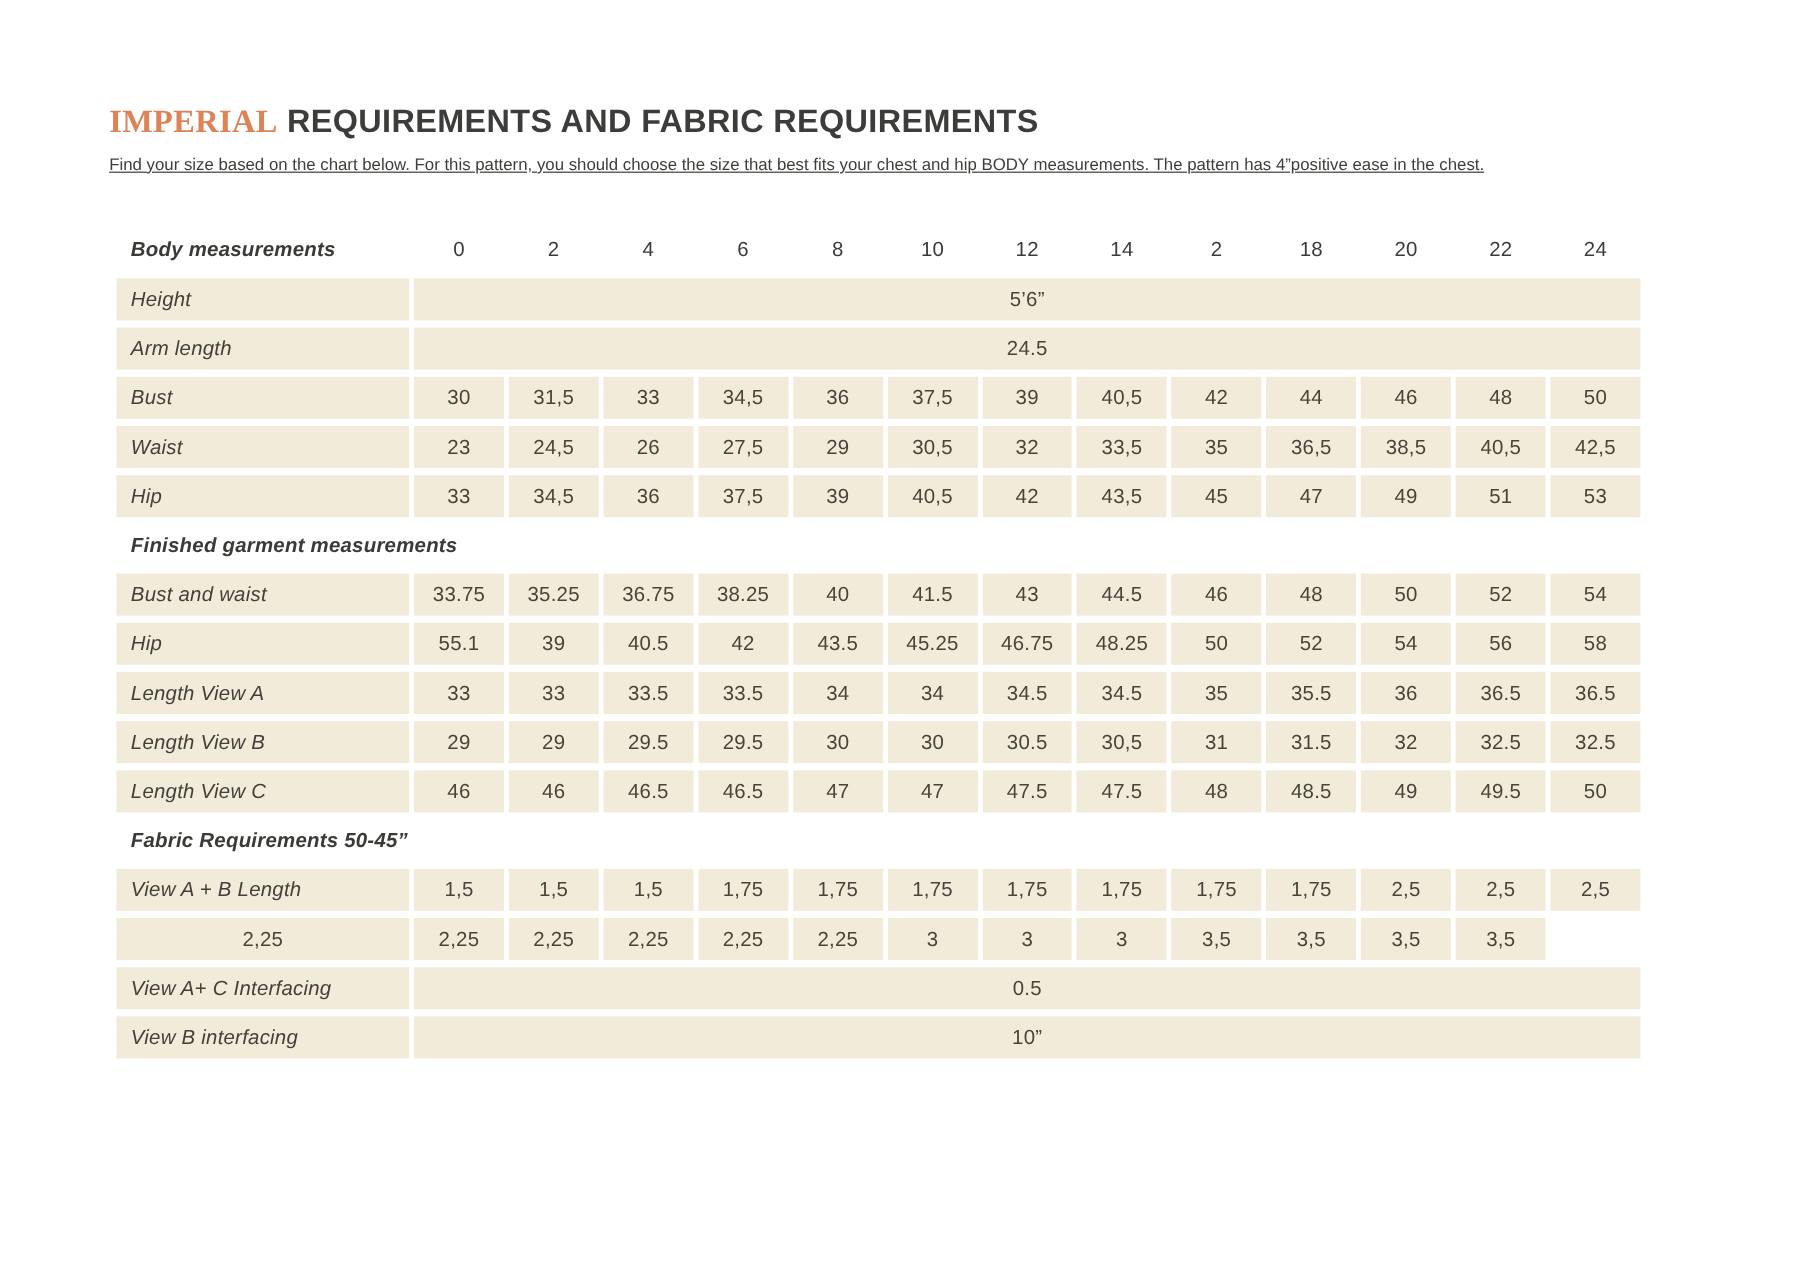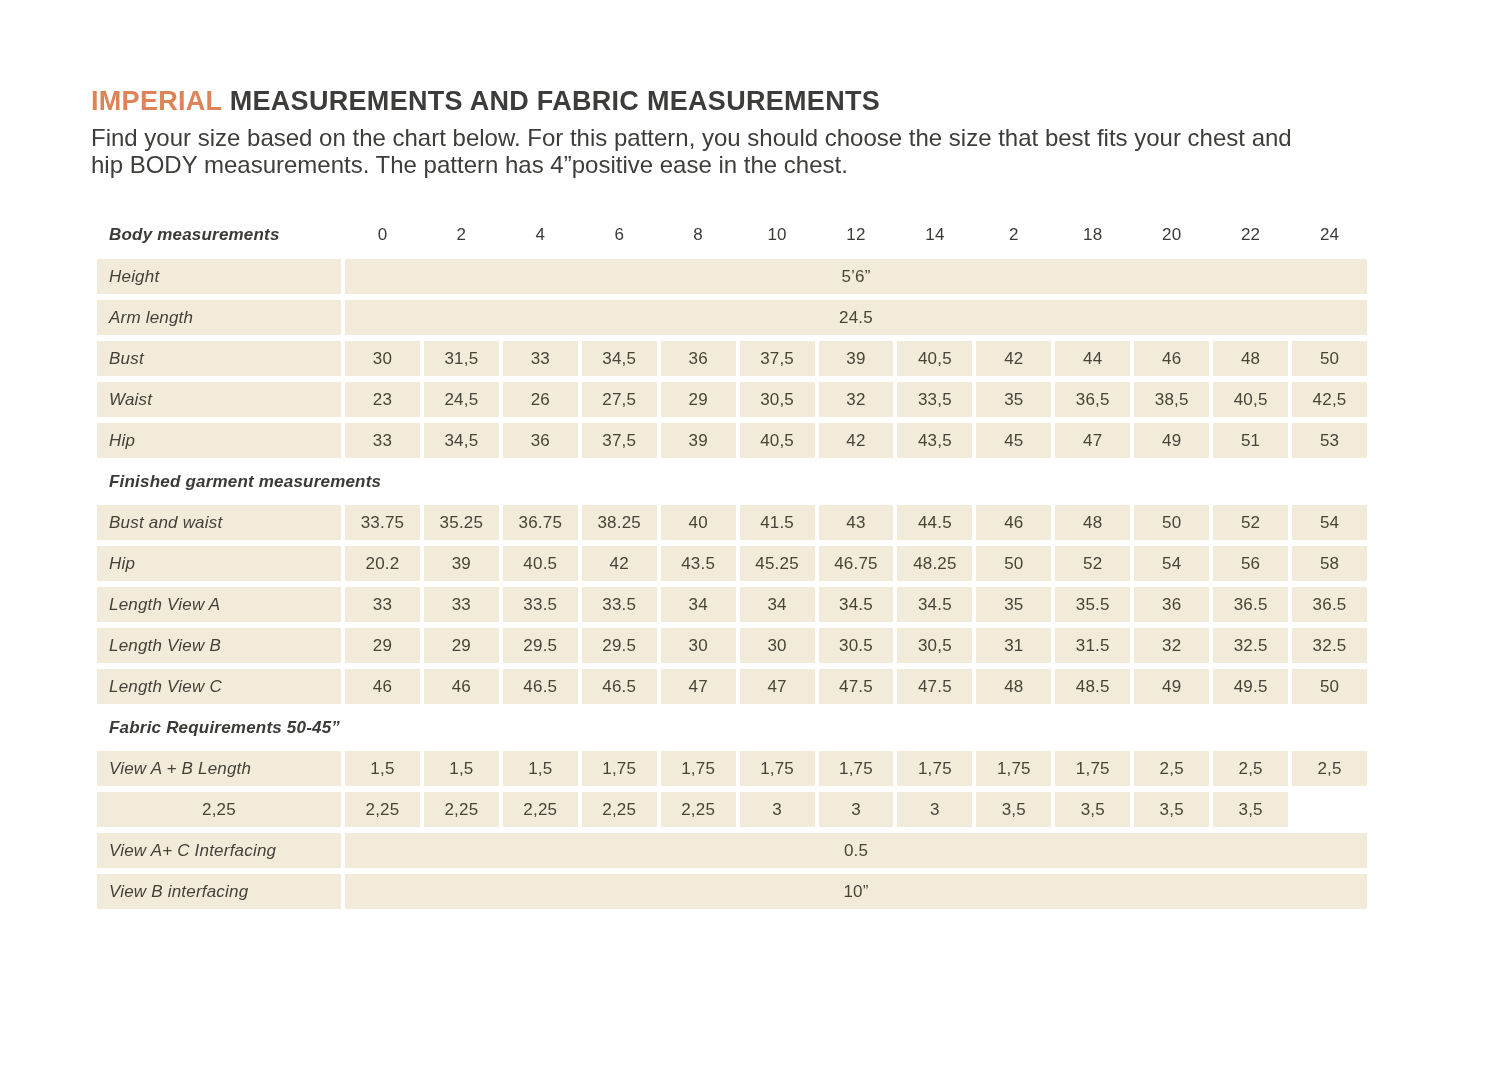--- a/index.html
+++ b/index.html
@@ -13,27 +13,28 @@
     overflow: hidden;
   }
   .page-title {
     margin: 86px 0 0 91px;
     font-size: 27px;
     font-weight: bold;
     letter-spacing: 0.3px;
     color: #3d3c3a;
     white-space: nowrap;
   }
-  .page-title .accent { color: var(--accent, #dd8357); }
+  .page-title .accent { color: var(--accent, #dd8357); font-family: Liberation Serif, serif; }
   .intro {
     margin: 7px 0 0 91px;
     max-width: 1218px;
-    font-size: 24px;
+    font-size: 14px;
     line-height: 27px;
     color: #3e3d3a;
+    text-decoration: underline;
   }
   .mtable {
     margin: 44px 0 0 97px;
     width: 1270px;
   }
   .trow {
     display: grid;
     grid-template-columns: 244px repeat(13, 1fr);
     column-gap: 4px;
     margin-bottom: 6px;
@@ -65,21 +66,21 @@
     background: transparent;
     font-weight: bold;
     color: #3b3a37;
   }
   .merged-cell { grid-column: 2 / 15; }
 </style>
 </head>
 <body>
 
 <div>
-  <h1 class="page-title"><span class="accent">IMPERIAL</span><span> MEASUREMENTS AND FABRIC MEASUREMENTS</span></h1>
+  <h1 class="page-title"><span class="accent">IMPERIAL</span><span> REQUIREMENTS AND FABRIC REQUIREMENTS</span></h1>
 
   <p class="intro">Find your size based on the chart below. For this pattern, you should choose the size that best fits your chest and hip BODY measurements. The pattern has 4”positive ease in the chest.</p>
 
   <div class="mtable" id="mtable">
       <div class="trow header-row">
         <div class="cell label-cell">Body measurements</div>
         <div class="cell">0</div>
         <div class="cell">2</div>
         <div class="cell">4</div>
         <div class="cell">6</div>
@@ -163,21 +164,21 @@
         <div class="cell">43</div>
         <div class="cell">44.5</div>
         <div class="cell">46</div>
         <div class="cell">48</div>
         <div class="cell">50</div>
         <div class="cell">52</div>
         <div class="cell">54</div>
       </div>
       <div class="trow">
         <div class="cell label-cell">Hip</div>
-        <div class="cell">20.2</div>
+        <div class="cell">55.1</div>
         <div class="cell">39</div>
         <div class="cell">40.5</div>
         <div class="cell">42</div>
         <div class="cell">43.5</div>
         <div class="cell">45.25</div>
         <div class="cell">46.75</div>
         <div class="cell">48.25</div>
         <div class="cell">50</div>
         <div class="cell">52</div>
         <div class="cell">54</div>

